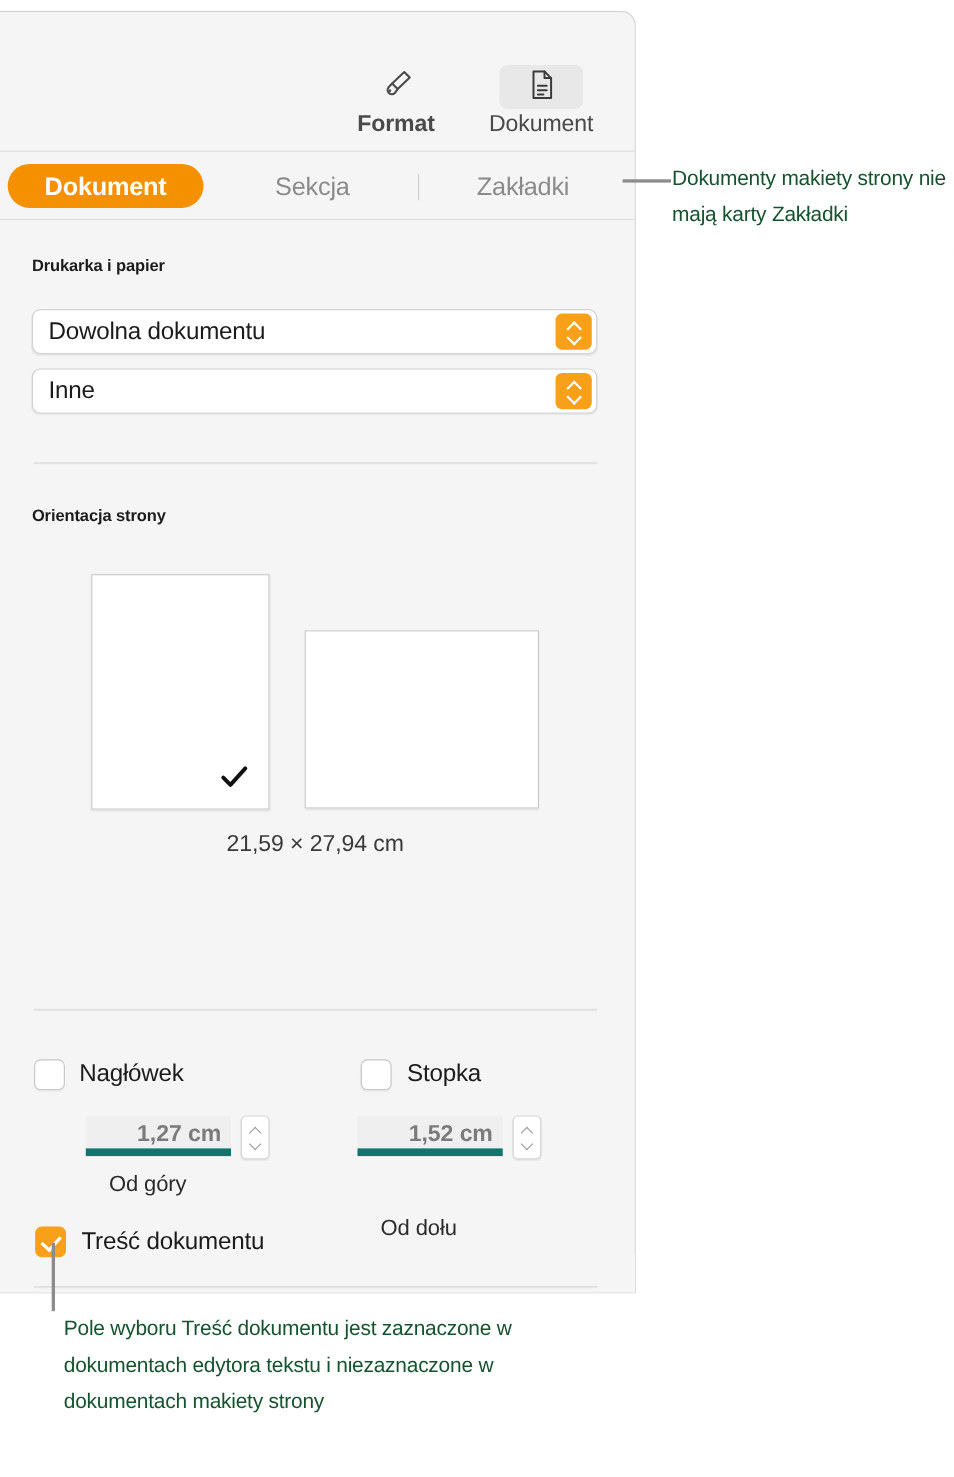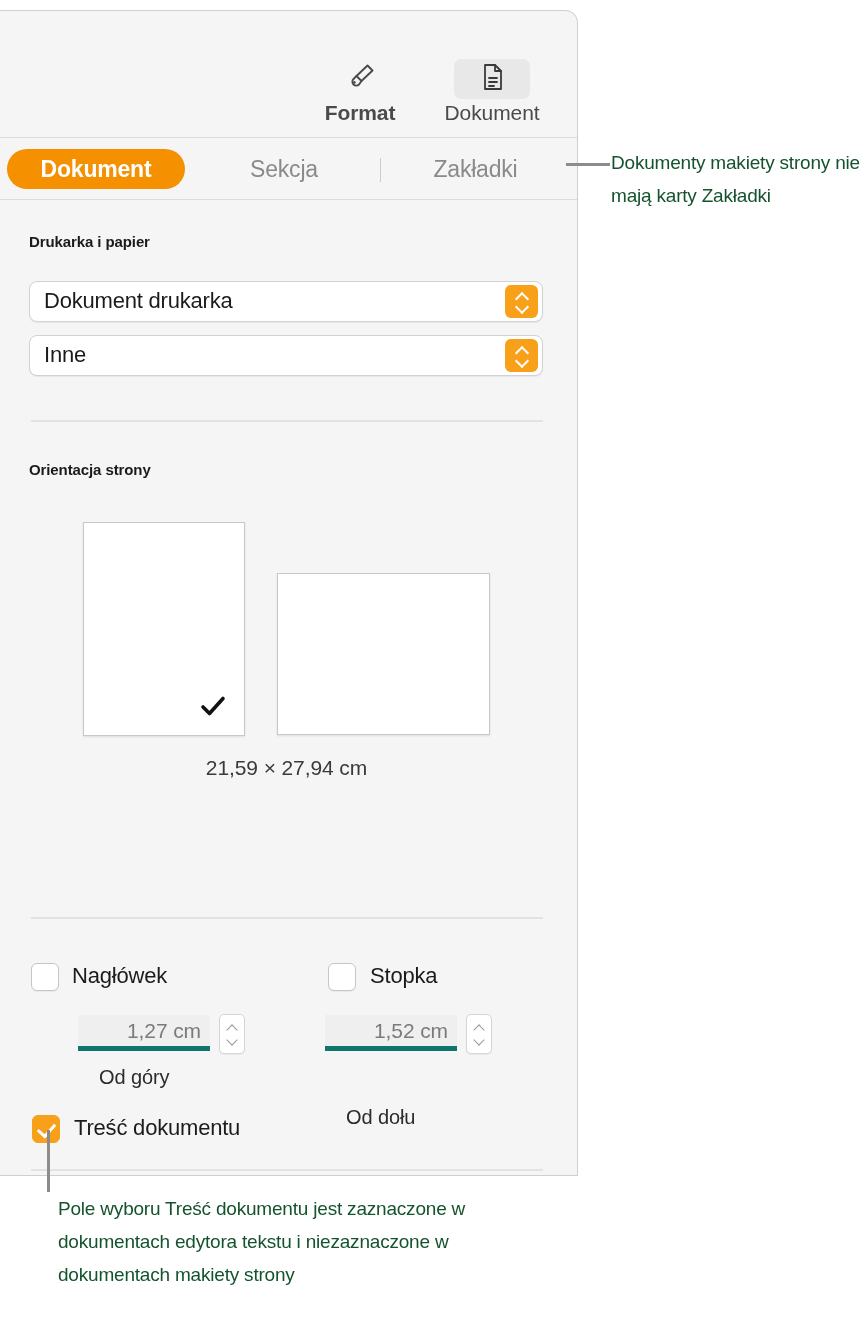--- a/index.html
+++ b/index.html
@@ -242,23 +242,24 @@
     color: #1b1b1b;
     letter-spacing: -0.2px;
   }
 
   
   .numfield {
     position: absolute;
     width: 132px;
     height: 36px;
     background: #efefef;
-    border-bottom: 5px solid #0f766e;
+    border-bottom: 7px solid #0f766e;
     box-sizing: border-box;
     cursor: text;
+    font-weight: bold;
   }
   .numfield .numval {
     position: absolute;
     right: 9px;
     top: 4px;
     font-size: 21px;
     color: #7b7b7b;
     letter-spacing: -0.1px;
   }
   .stepper {
@@ -360,21 +361,21 @@
   <div id="tab-bar">
     <div class="tab selected" id="tab-dokument">Dokument</div>
     <div class="tab" id="tab-sekcja">Sekcja</div>
     <div id="tab-sep"></div>
     <div class="tab" id="tab-zakladki">Zakładki</div>
   </div>
 
   <div class="section-title" style="left:31px; top:222px;">Drukarka i papier</div>
 
   <div class="popup" style="top:270px;">
-    <span class="popup-value">Dokument drukarka</span>
+    <span class="popup-value">Dowolna dokumentu</span>
     <span class="popup-arrows">
       <span class="chev up"></span>
         <span class="chev down"></span>
     </span>
   </div>
 
   <div class="popup" style="top:324px;">
     <span class="popup-value">Inne</span>
     <span class="popup-arrows">
       <span class="chev up"></span>

